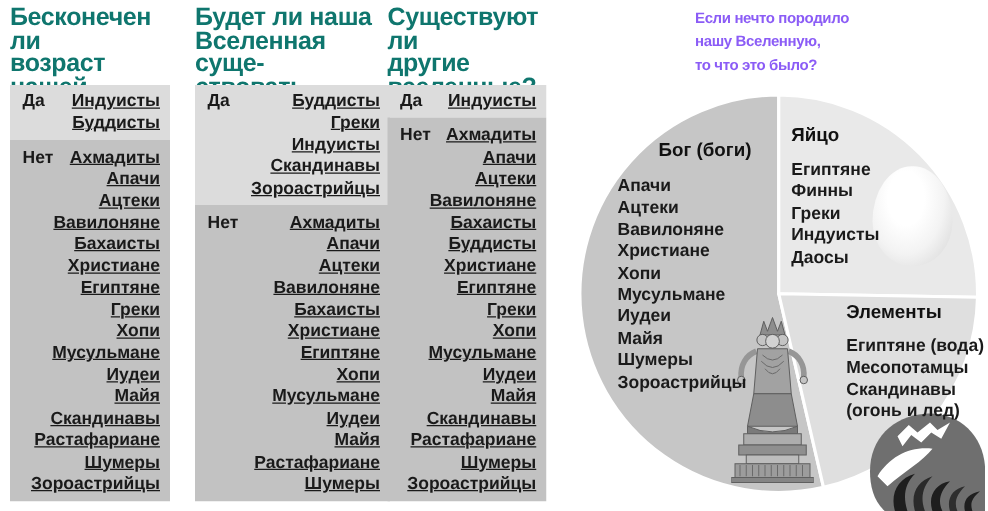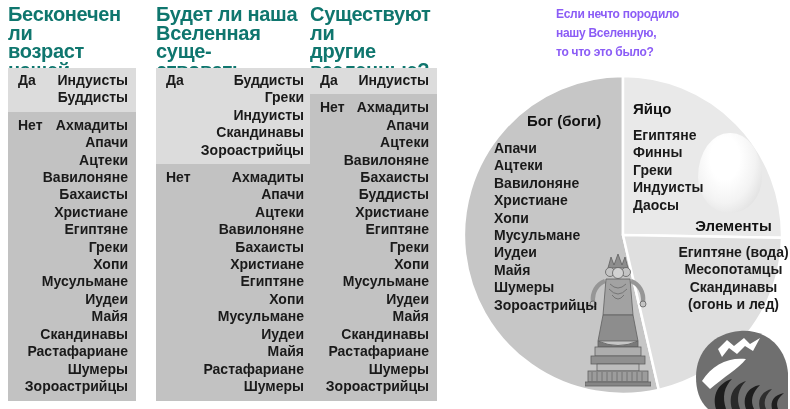--- a/index.html
+++ b/index.html
@@ -10,37 +10,37 @@
   .panel{position:absolute;top:0;height:409px;}
   #panel-0{left:8px;width:128px;}
   #panel-1{left:156px;width:156px;}
   #panel-2{left:310px;width:127px;}
   .question{
     margin:0;position:absolute;top:5px;left:0;right:0;
     font-size:20px;line-height:18.5px;letter-spacing:-0.3px;
     white-space:pre-line;color:#0f766e;
   }
   .abox{position:absolute;top:68px;left:0;right:0;}
-  .section{padding:4px 8px 5px 10px;}
+  .section{padding:4px 8px 5px 10px;text-decoration:underline;}
   .section.yes{background:var(--yes-bg,#dcdcdc);}
   .section.no{background:var(--no-bg,#c2c2c2);padding-top:5px;padding-bottom:6px;}
   .row{position:relative;text-align:right;font-size:14px;line-height:17.4px;white-space:nowrap;}
   .ans{position:absolute;left:0;top:0;}
   
   #pie-area{position:absolute;left:455px;top:0;width:335px;height:409px;}
   .pie-question{
     margin:0;position:absolute;left:101px;top:5px;width:220px;
     font-size:12px;line-height:19px;letter-spacing:-0.3px;white-space:pre-line;color:#8b5cf6;
   }
   #pie-svg{position:absolute;left:0;top:75px;width:335px;height:320px;z-index:1;}
   .slice-block{position:absolute;z-index:4;}
   #slice-block-0{left:39px;top:112px;width:140px;}
   #slice-block-0 .slice-label{text-align:center;}
   #slice-block-1{left:178px;top:100px;width:128px;}
-  #slice-block-2{left:222px;top:217px;width:113px;text-align:center;}
+  #slice-block-2{left:222px;top:241px;width:113px;}
   .slice-label{font-size:15px;line-height:18px;color:#111;}
   .members{margin-top:10px;}
   #slice-block-1 .members,#slice-block-2 .members{margin-top:9px;}
   .member{font-size:14px;line-height:17.4px;}
   .egg{
     position:absolute;left:243px;top:133px;width:64px;height:80px;z-index:2;
     border-radius:50% 50% 50% 50%/56% 56% 46% 46%;
     background:radial-gradient(ellipse at 42% 32%,#ffffff 28%,#f3f3f3 58%,#d2d2d2 100%);
   }
   .deity{position:absolute;left:130px;top:253px;width:66px;height:140px;z-index:2;}

